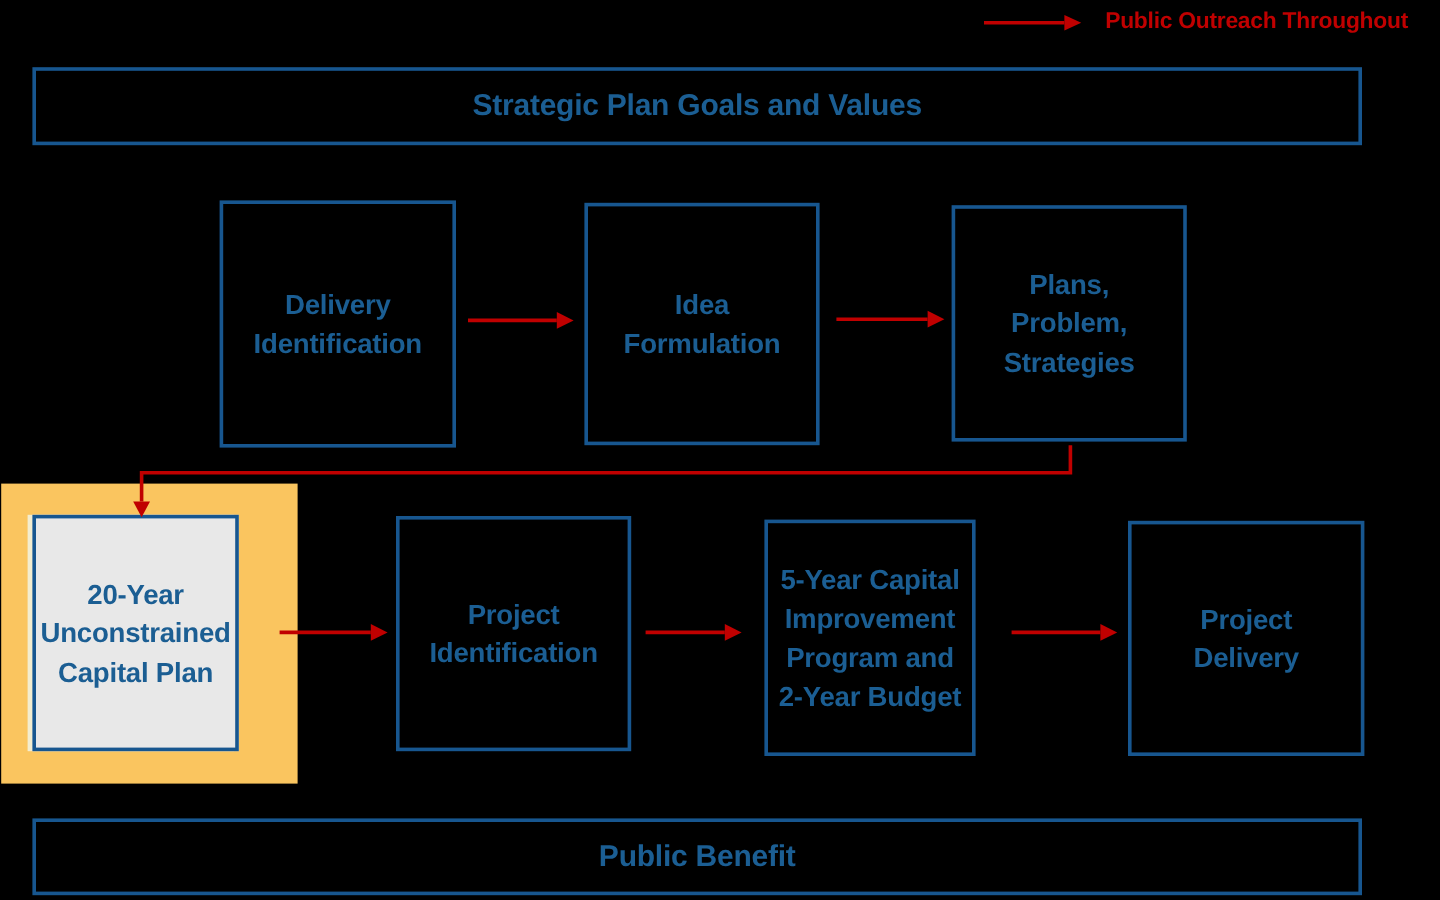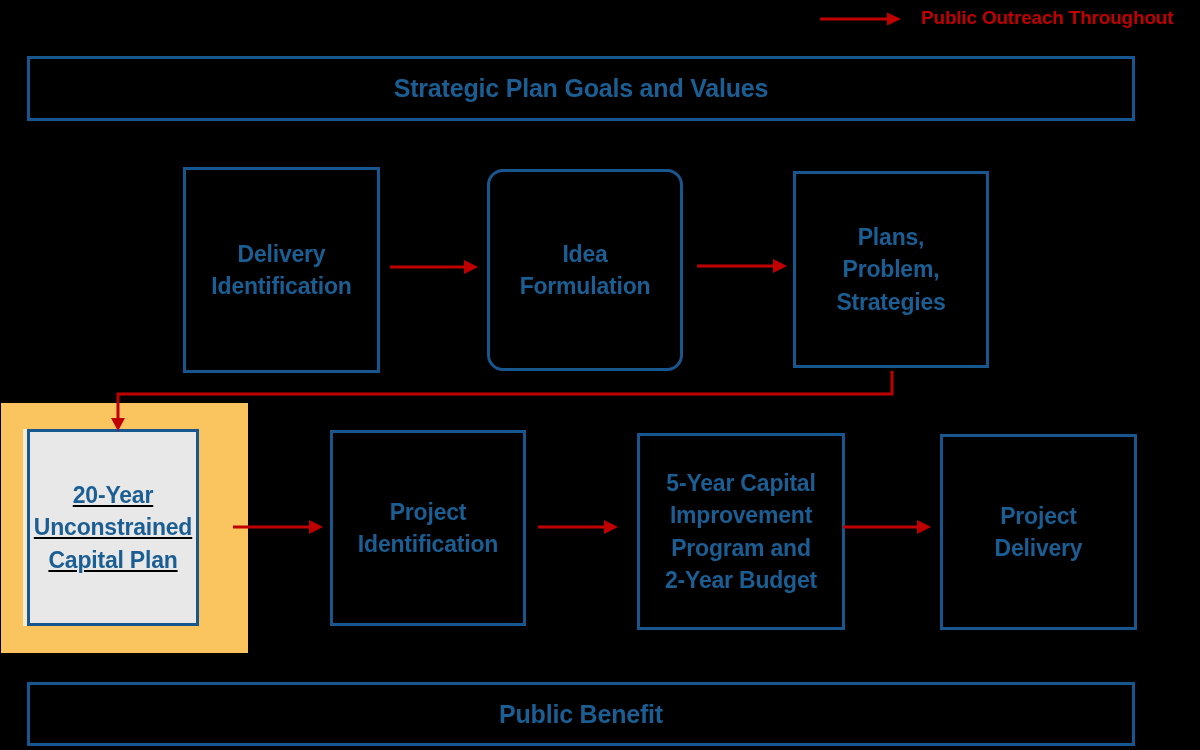--- a/index.html
+++ b/index.html
@@ -15,55 +15,54 @@
     background: var(--background, #000000);
   }
   .box {
     position: absolute;
     box-sizing: border-box;
     border: 3px solid var(--box-border, #17568F);
     display: flex;
     align-items: center;
     justify-content: center;
     text-align: center;
-    text-decoration: underline;
   }
   .box-label {
     color: var(--box-text, #1B5E93);
     font-weight: bold;
     font-size: 23px;
     line-height: 1.4;
     white-space: pre-line;
     letter-spacing: -0.2px;
   }
   .banner-label {
     color: var(--box-text, #1B5E93);
     font-weight: bold;
     font-size: 25px;
     letter-spacing: -0.2px;
   }
   .banner-top    { left: 27px; top: 56px;  width: 1108px; height: 65px; }
   .banner-bottom { left: 27px; top: 682px; width: 1108px; height: 64px; }
 
   .box-problem  { left: 183px; top: 167px; width: 197px; height: 206px; }
-  .box-idea     { left: 487px; top: 169px; width: 196px; height: 202px; border-radius: 16px; }
+  .box-idea     { left: 487px; top: 169px; width: 196px; height: 202px; }
   .box-plans    { left: 793px; top: 171px; width: 196px; height: 197px; }
 
   .highlight {
     position: absolute;
     left: 1px; top: 403px; width: 247px; height: 250px;
     background: var(--highlight-fill, #FAC55F);
   }
   .box-capital-plan {
     left: 27px; top: 429px; width: 172px; height: 197px;
     background: var(--highlighted-box-fill, #E8E8E8);
     box-shadow: -4px 0 0 0 #F3EDCF;
   }
   .box-project-id { left: 330px; top: 430px; width: 196px; height: 196px; }
-  .box-five-year  { left: 637px; top: 433px; width: 208px; height: 197px; }
+  .box-five-year  { left: 637px; top: 433px; width: 176px; height: 197px; }
   .box-delivery   { left: 940px; top: 434px; width: 197px; height: 196px; }
 
   .arrow-layer {
     position: absolute; left: 0; top: 0;
     width: 1200px; height: 750px;
     pointer-events: none;
   }
   .arrow-line {
     stroke: var(--arrow, #C00000);
     stroke-width: 3;

